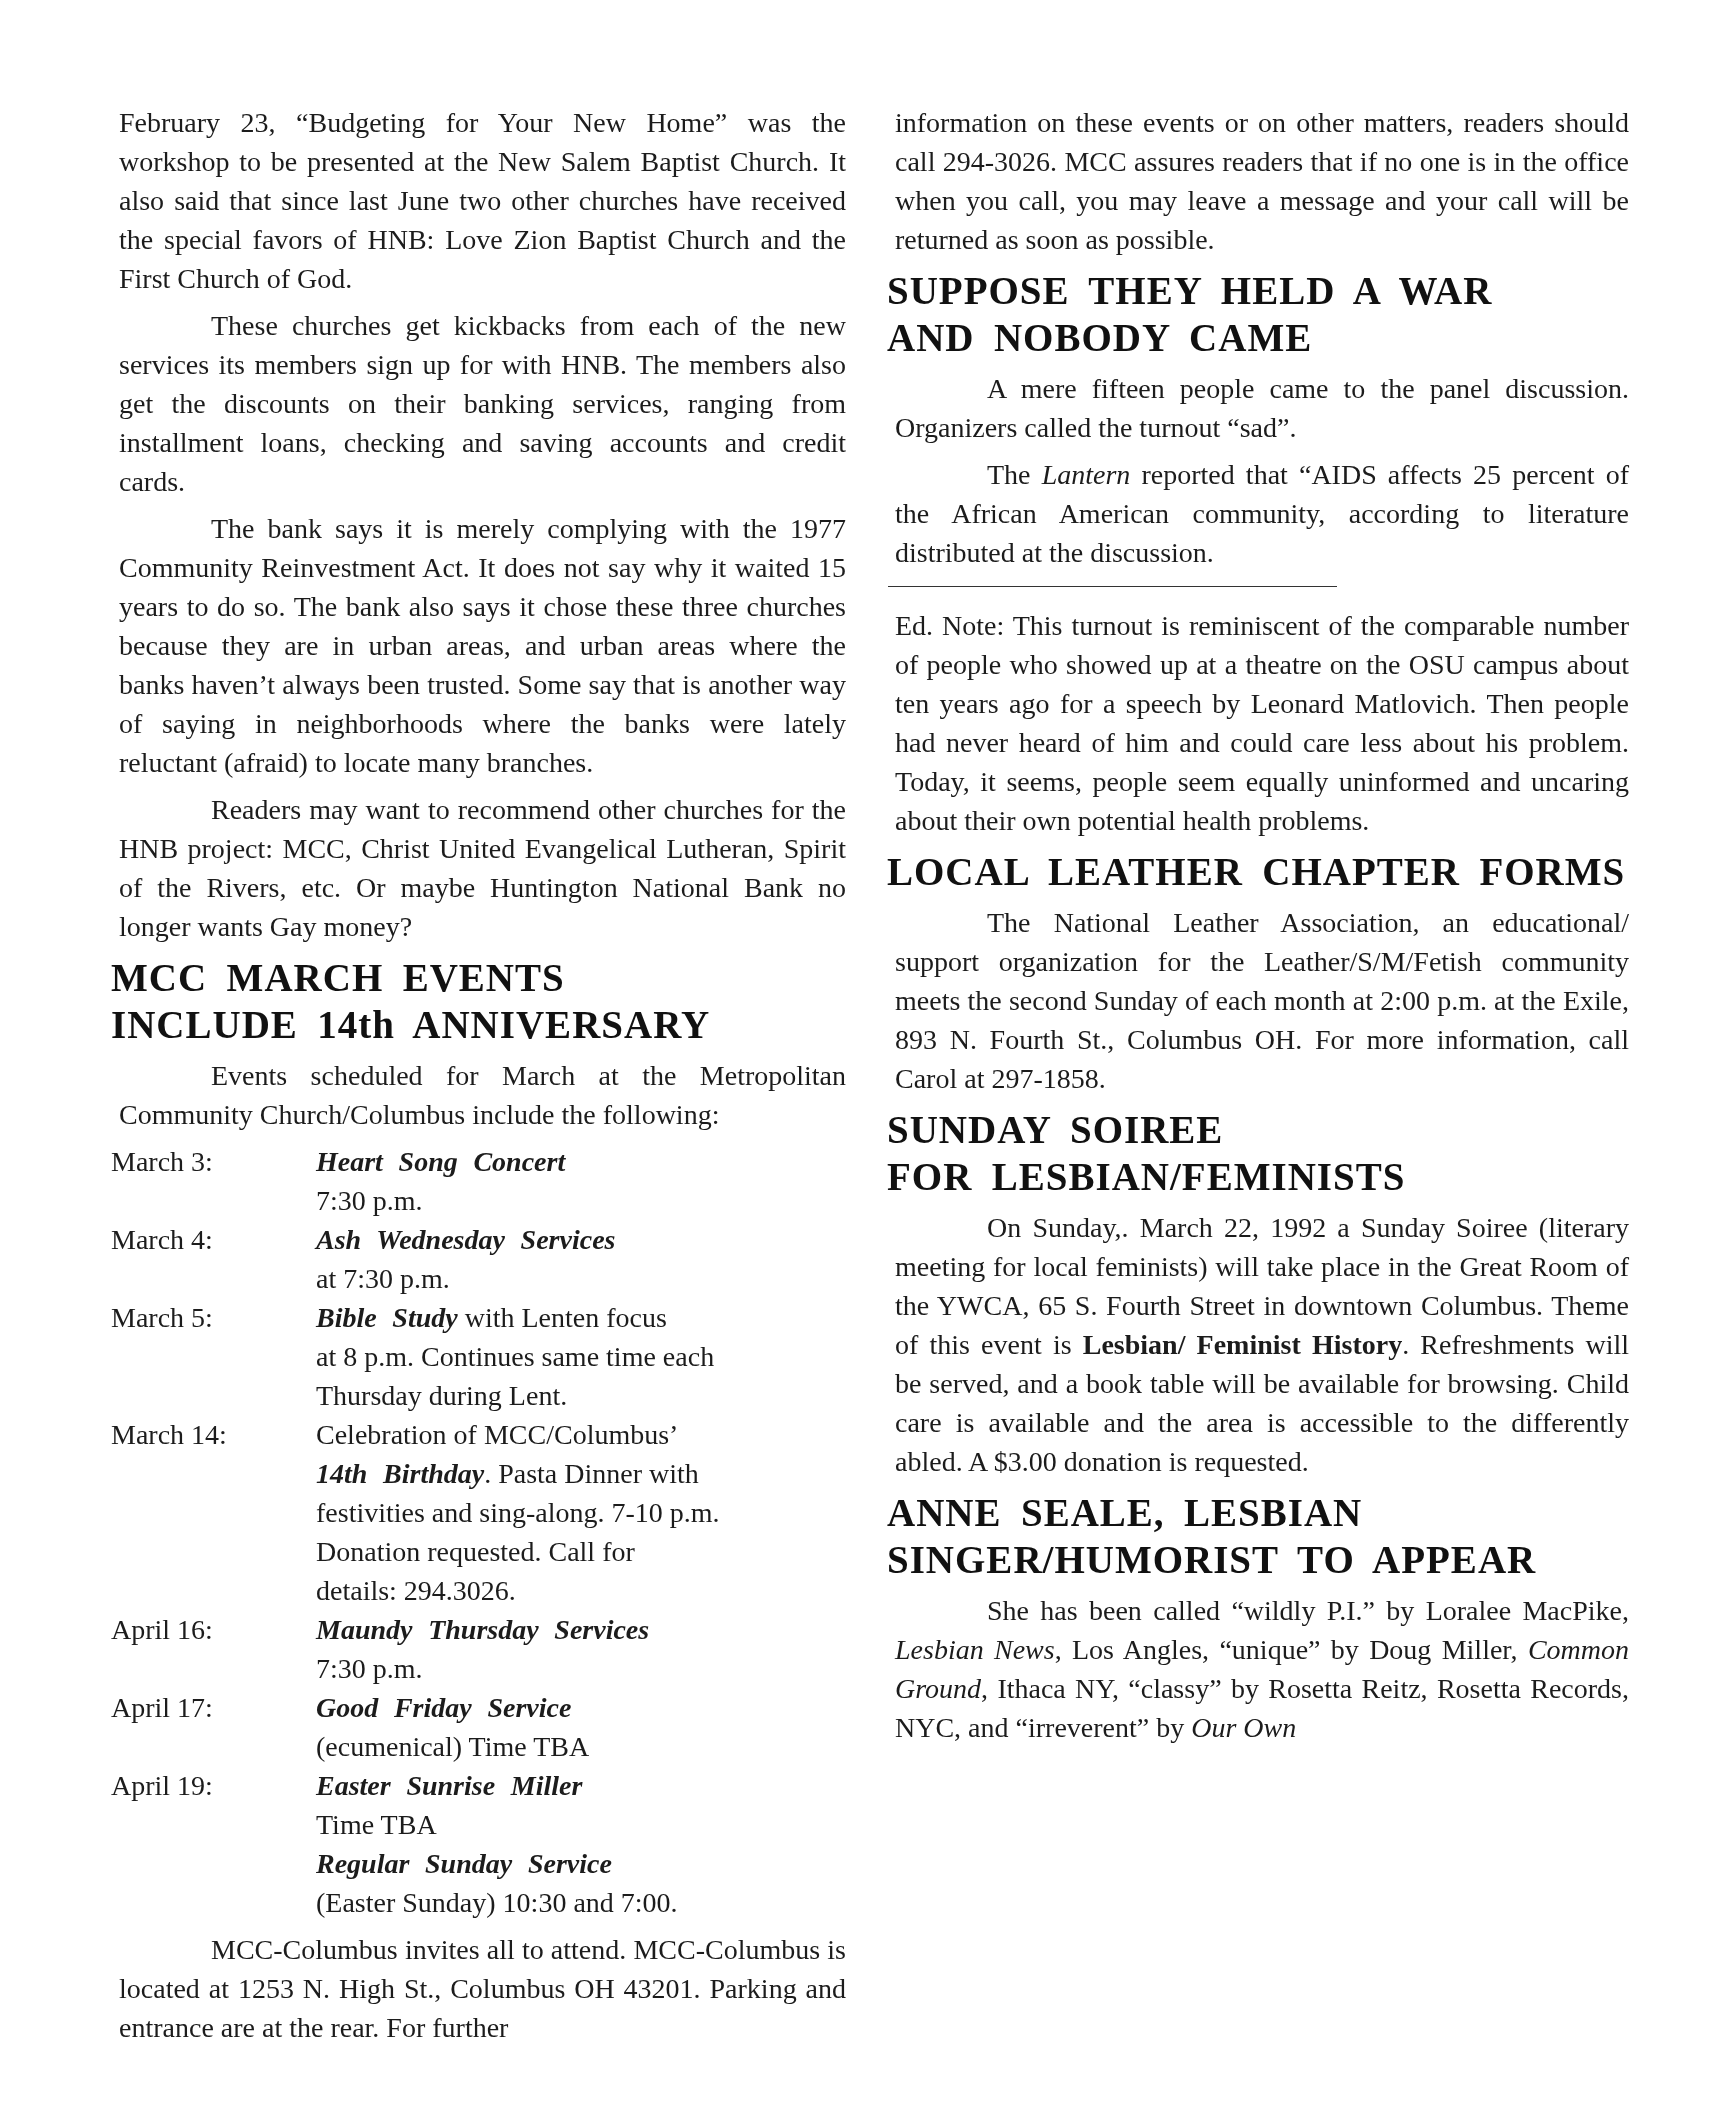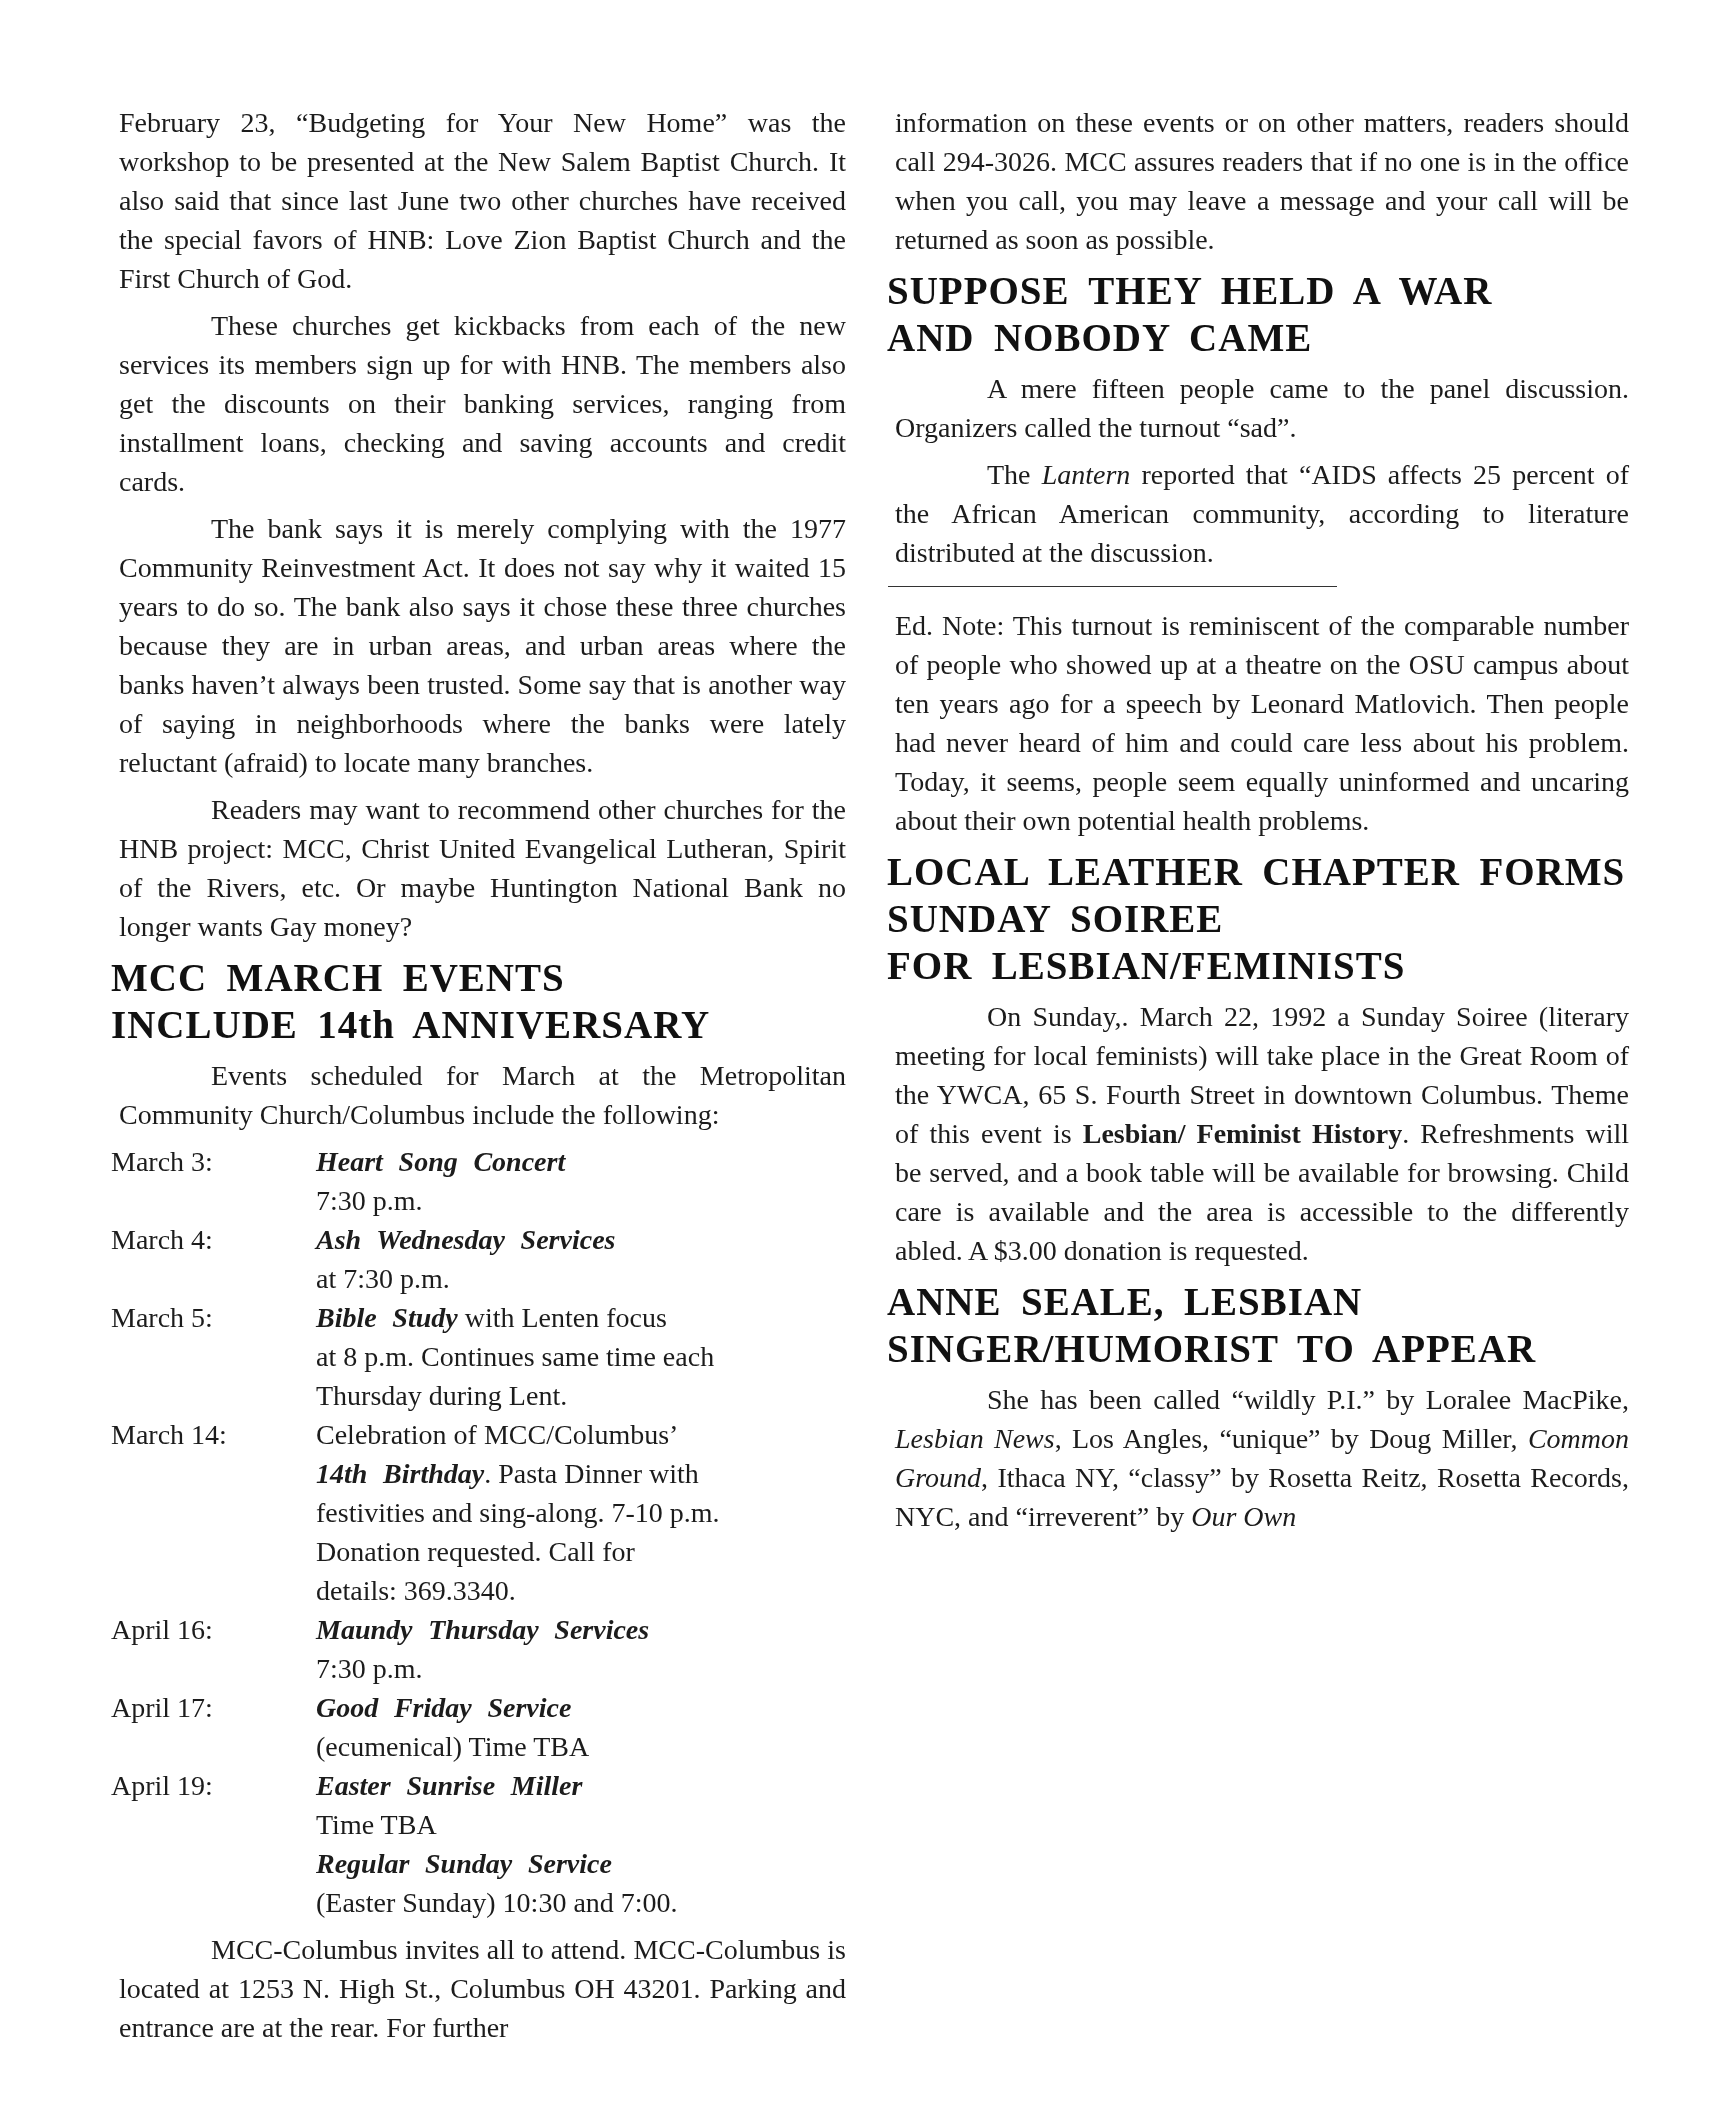--- a/index.html
+++ b/index.html
@@ -58,21 +58,21 @@
         <span class="ev-line">Thursday during Lent.</span>
       </span>
     </div>
     <div class="ev-row">
       <span class="ev-date">March 14:</span>
       <span class="ev-body">
         <span class="ev-line">Celebration of MCC/Columbus’</span>
         <span class="ev-line"><b class="ev-title">14th Birthday</b><span>. Pasta Dinner with</span></span>
         <span class="ev-line">festivities and sing-along. 7-10 p.m.</span>
         <span class="ev-line">Donation requested. Call for</span>
-        <span class="ev-line">details: 369.3340.</span>
+        <span class="ev-line">details: 294.3026.</span>
       </span>
     </div>
     <div class="ev-row">
       <span class="ev-date">April 16:</span>
       <span class="ev-body">
         <span class="ev-line"><b class="ev-title">Maundy Thursday Services</b></span>
         <span class="ev-line">7:30 p.m.</span>
       </span>
     </div>
     <div class="ev-row">
@@ -109,20 +109,21 @@
     <span>AND NOBODY CAME</span>
   </h2>
   <p class="indent">A mere fifteen people came to the panel discussion. Organizers called the turnout “sad”.</p>
   <p class="indent"><span>The </span><i>Lantern</i><span> reported that “AIDS affects 25 percent of the African American community, according to literature distributed at the discussion.</span></p>
 
   <div class="rule"></div>
 
   <p>Ed. Note: This turnout is reminiscent of the comparable number of people who showed up at a theatre on the OSU campus about ten years ago for a speech by Leonard Matlovich. Then people had never heard of him and could care less about his problem. Today, it seems, people seem equally uninformed and uncaring about their own potential health problems.</p>
 
   <h2>LOCAL LEATHER CHAPTER FORMS</h2>
+  <p class="indent">The National Leather Association, an educational/ support organization for the Leather/S/M/Fetish community meets the second Sunday of each month at 2:00 p.m. at the Exile, 893 N. Fourth St., Columbus OH. For more information, call Carol at 297-1858.</p>
 
   <h2>
     <span>SUNDAY SOIREE</span><br>
     <span>FOR LESBIAN/FEMINISTS</span>
   </h2>
   <p class="indent"><span>On Sunday,. March 22, 1992 a Sunday Soiree (literary meeting for local feminists) will take place in the Great Room of the YWCA, 65 S. Fourth Street in downtown Columbus. Theme of this event is </span><b>Lesbian/ Feminist History</b><span>.  Refreshments will be served, and a book table will be available for browsing. Child care is available and the area is accessible to the differently abled. A $3.00 donation is requested.</span></p>
 
   <h2>
     <span>ANNE SEALE, LESBIAN</span><br>
     <span>SINGER/HUMORIST TO APPEAR</span>

